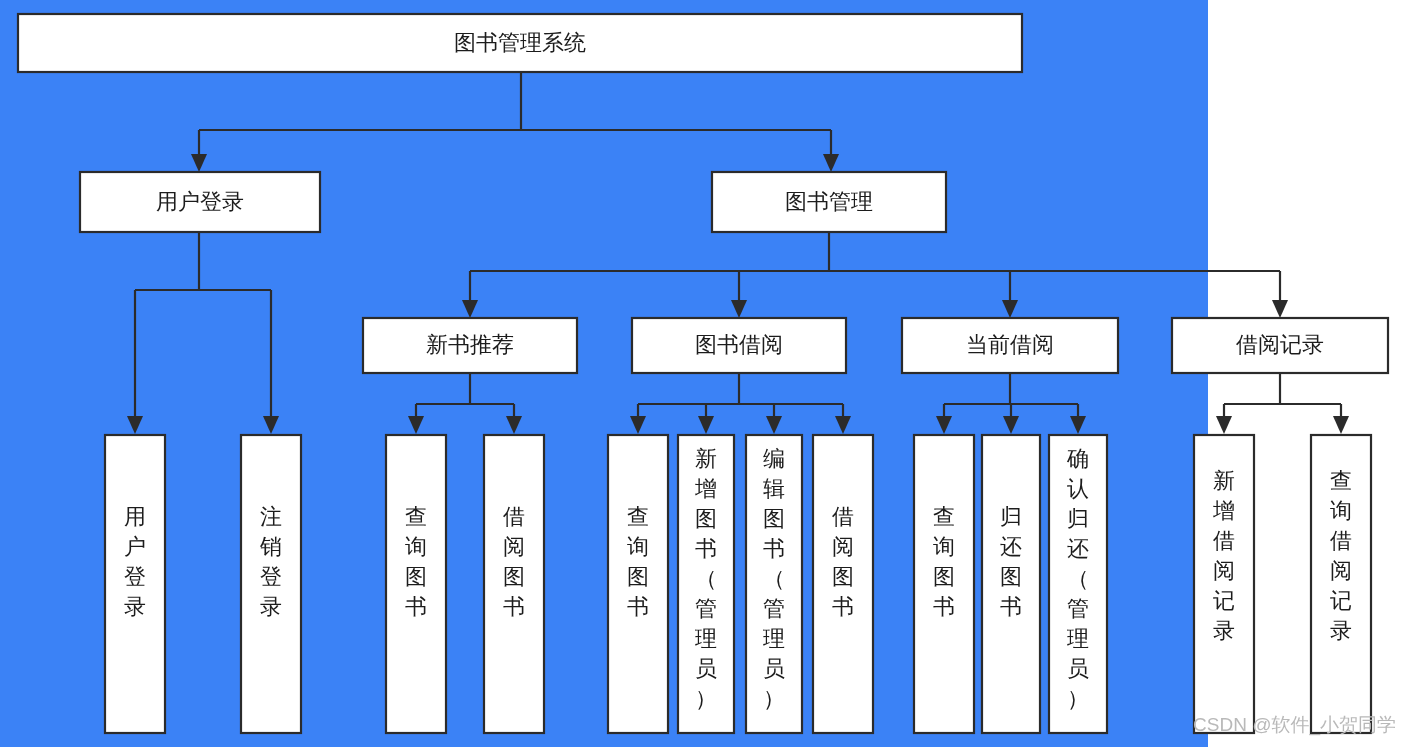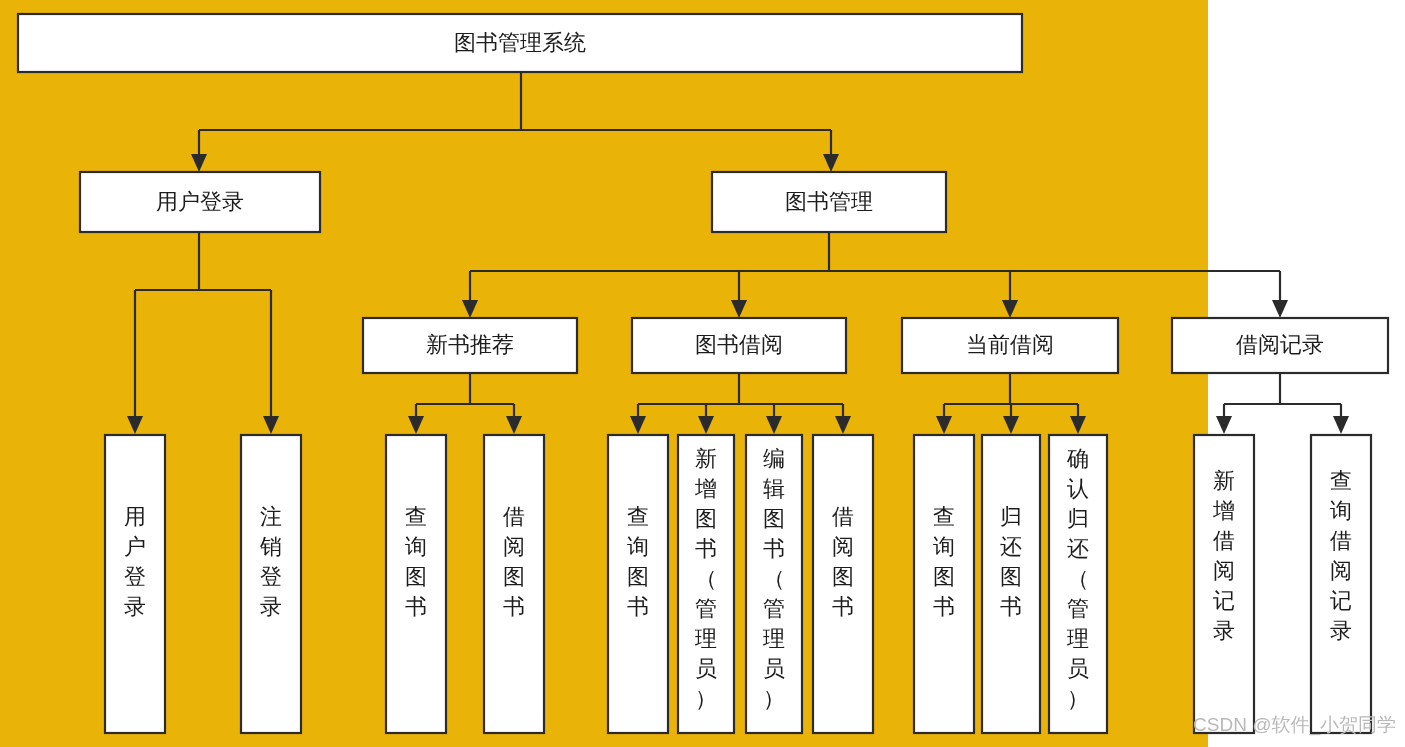--- a/index.html
+++ b/index.html
@@ -10,21 +10,21 @@
   body {
     width: 1405px;
     height: 747px;
     font-family: "Liberation Sans", "DejaVu Sans", sans-serif;
     overflow: hidden;
   }
   #diagram-root {
     position: relative;
     width: 1208px;
     height: 747px;
-    background: #eab308;
+    background: #3b82f6;
   }
   svg.chart-svg {
     position: absolute;
     left: 0;
     top: 0;
     width: 1405px;
     height: 747px;
   }
   .node-box {
     fill: #ffffff;

